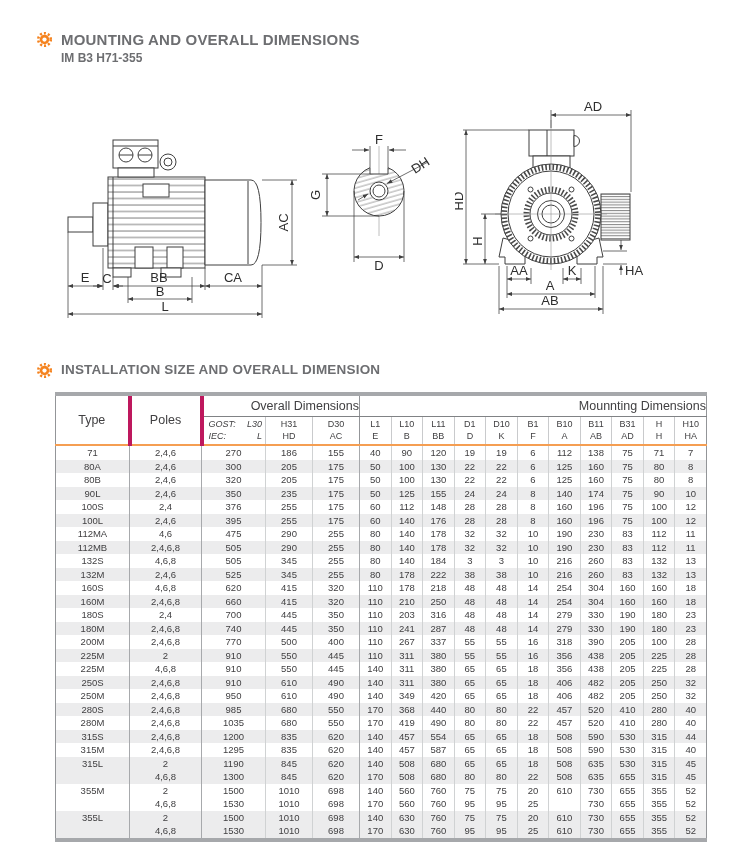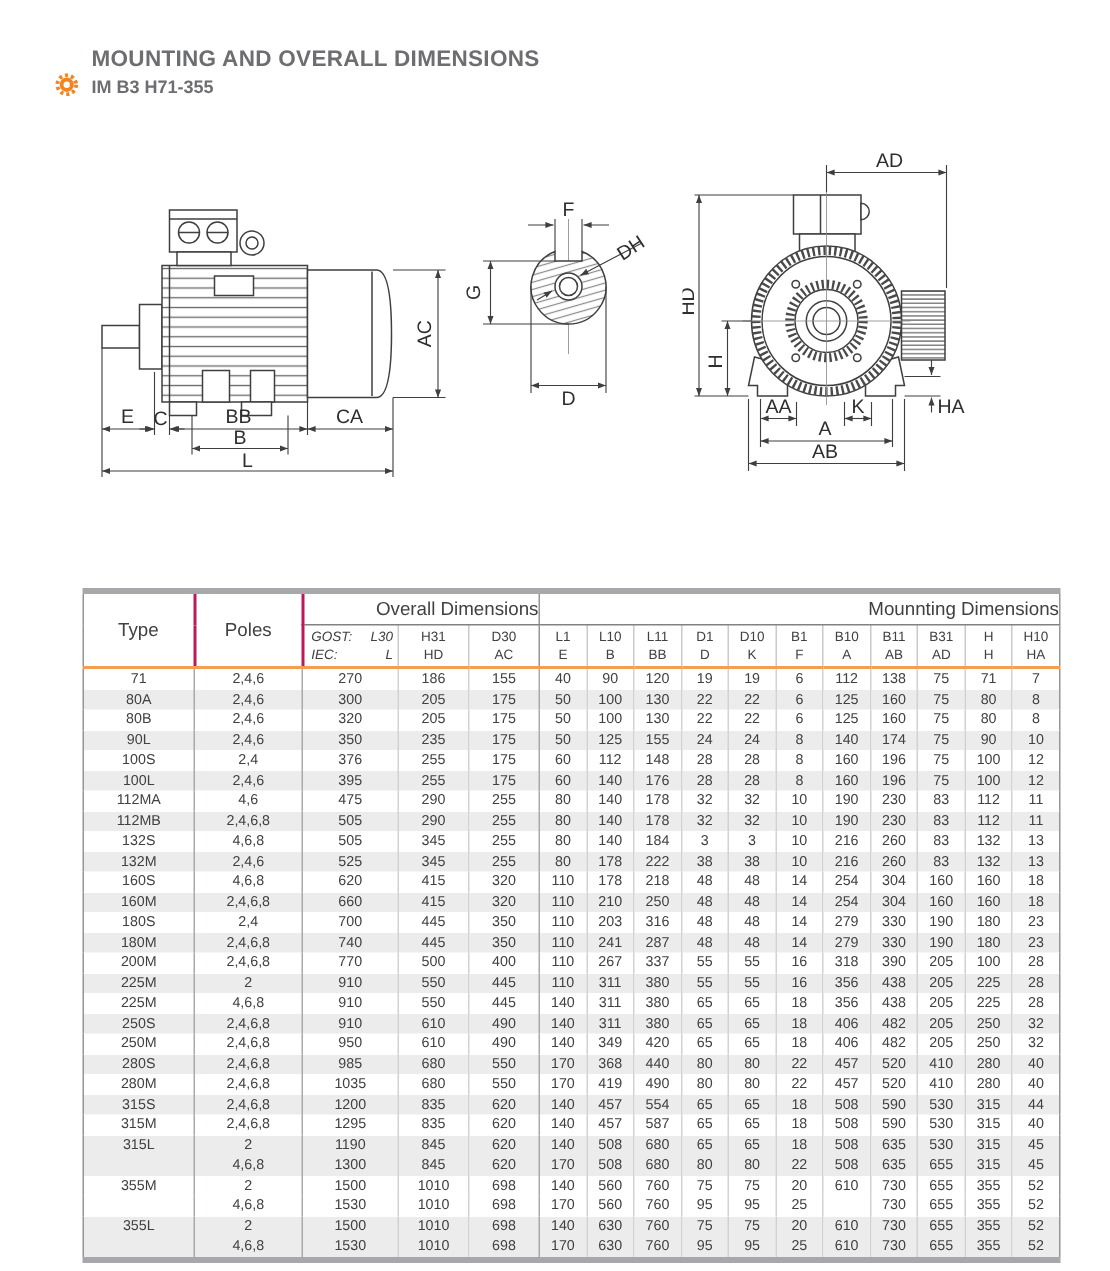--- a/index.html
+++ b/index.html
@@ -1,19 +1,19 @@
 <!DOCTYPE html>
 <html><head>
 <meta charset="utf-8">
 <style>
   html,body{margin:0;padding:0;background:#fff;}
   #canvas{position:relative;width:740px;height:847px;background:#fff;overflow:hidden;
           font-family:"Liberation Sans",sans-serif;color:#414042;}
   .section-header{position:absolute;display:flex;gap:8px;align-items:flex-start;}
-  #sec1{left:36px;top:31px;align-items:flex-end;}
+  #sec1{left:36px;top:31px;}
   #sec2{left:36px;top:362px;}
   .gear{width:17px;height:17px;flex:0 0 auto;margin-top:0px;}
   .sec-title{font-size:15px;font-weight:bold;color:#6d6e71;letter-spacing:.2px;line-height:17px;}
   .sec-sub{font-size:12px;font-weight:bold;color:#6d6e71;margin-top:3px;}
   .sec-title2{font-size:13.5px;font-weight:bold;color:#6d6e71;letter-spacing:.2px;line-height:16px;}
   .diagram{position:absolute;}
   #svg-side{left:55px;top:100px;}
   #svg-shaft{left:300px;top:112px;}
   #svg-front{left:455px;top:98px;}
   svg text{font-family:"Liberation Sans",sans-serif;font-size:13px;fill:#2e2e2e;}
@@ -22,21 +22,21 @@
   .sn{stroke:#3f3f3f;stroke-width:1;fill:none;}
   .dim{stroke:#3f3f3f;stroke-width:.75;fill:none;}
   .cl{stroke:#8a8a8a;stroke-width:.55;fill:none;}
   
   #tablewrap{position:absolute;left:55px;top:392px;width:652px;
              border-top:4px solid #a6a8ab;border-bottom:4px solid #a6a8ab;}
   table{width:100%;border-collapse:collapse;table-layout:fixed;
         border-left:1px solid #939598;border-right:1px solid #939598;}
   th,td{padding:0;}
   .hmain{font-size:12.5px;font-weight:normal;color:#414042;background:#fff;
-         border-right:2px solid #be185d;border-bottom:2px solid #f59e52;}
+         border-right:4px solid #be185d;border-bottom:2px solid #f59e52;}
   .hgroup{font-size:12.5px;font-weight:normal;color:#414042;height:20px;
           border-bottom:1px solid #808285;text-align:right;}
   .gend{border-right:1px solid #939598 !important;}
   .codeth{font-size:9px;font-weight:normal;color:#414042;height:27px;line-height:1.3;
           text-align:center;vertical-align:middle;border-right:1px solid #c9cacc;
           border-bottom:2px solid #f59e52;}
   .codeth.last{border-right:none;}
   .stdrow{display:grid;grid-template-columns:26px 1fr;padding:0 3px 0 5px;text-align:left;font-style:italic;}
   .stdrow .stdcode{text-align:right;}
   tbody td{font-size:9.5px;color:#414042;text-align:center;height:13.5px;line-height:1;
@@ -225,20 +225,28 @@
     <line class="dim" x1="108" y1="181" x2="126" y2="181" marker-start="url(#ar3)" marker-end="url(#ar3)"></line>
     <text class="mid" x="64" y="177">AA</text>
     <text class="mid" x="117" y="177">K</text>
 
     <line class="dim" x1="52" y1="196" x2="140" y2="196" marker-start="url(#ar3)" marker-end="url(#ar3)"></line>
     <line class="dim" x1="44" y1="211" x2="148" y2="211" marker-start="url(#ar3)" marker-end="url(#ar3)"></line>
     <text class="mid" x="95" y="192">A</text>
     <text class="mid" x="95" y="207">AB</text>
   </svg>
 
+  <div class="section-header" id="sec2">
+    <svg class="gear" viewBox="0 0 20 20">
+      <circle cx="10" cy="10" r="7.4" fill="none" stroke="#f5831f" stroke-width="3" stroke-dasharray="2.4 2.35"></circle>
+      <circle cx="10" cy="10" r="5.6" fill="#f5831f"></circle>
+      <circle cx="10" cy="10" r="2.5" fill="#ffffff"></circle>
+    </svg>
+    <div class="sec-title2">INSTALLATION SIZE AND OVERALL DIMENSION</div>
+  </div>
 
   <div id="tablewrap">
     <table>
       <colgroup>
         <col style="width:74px">
           <col style="width:72px">
         <col style="width:64px">
           <col style="width:47px">
           <col style="width:47px">
         <col>

